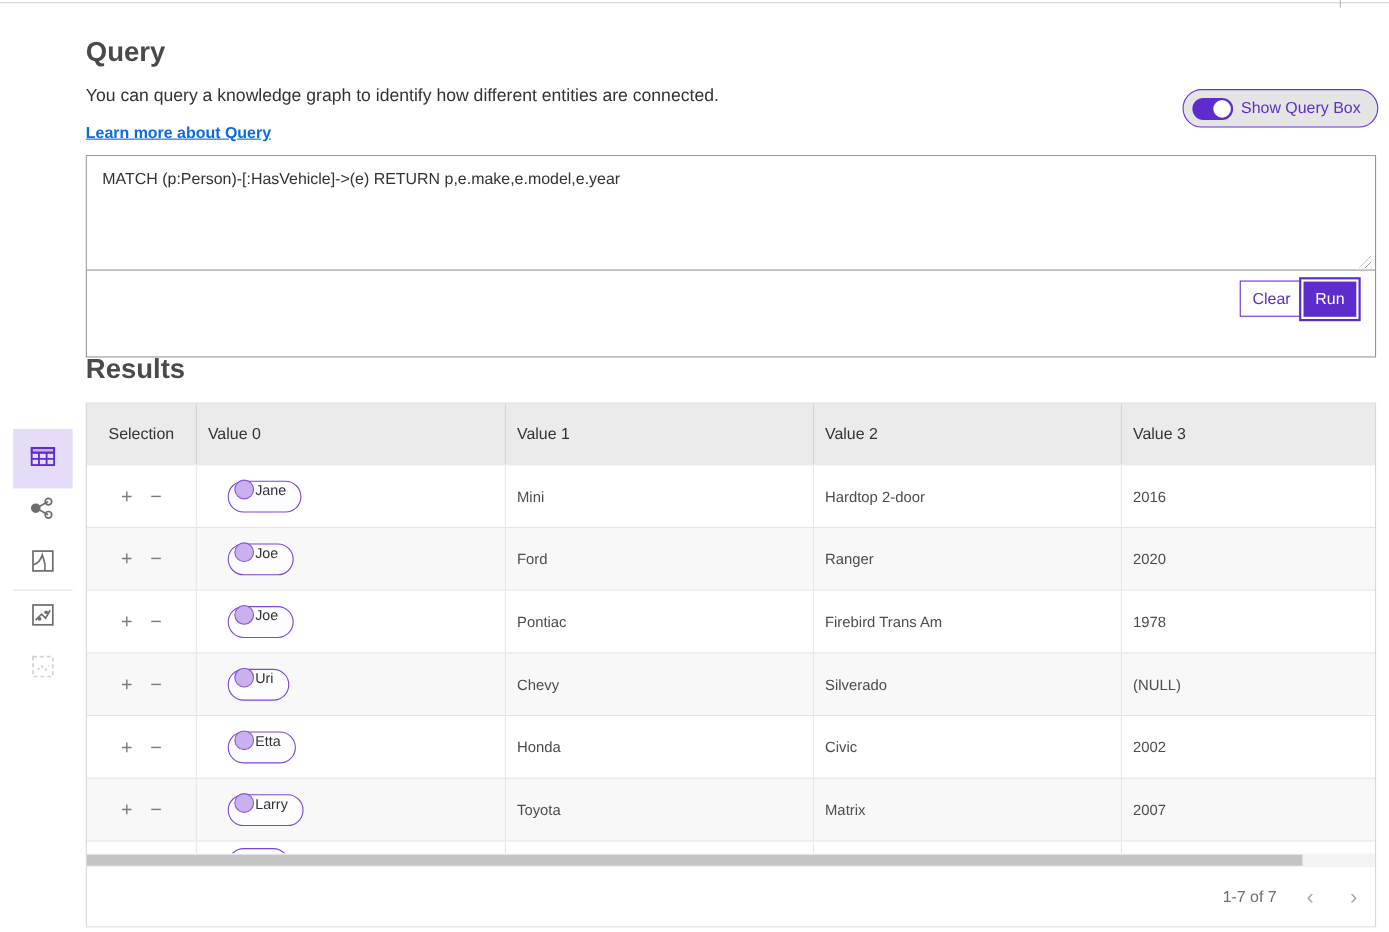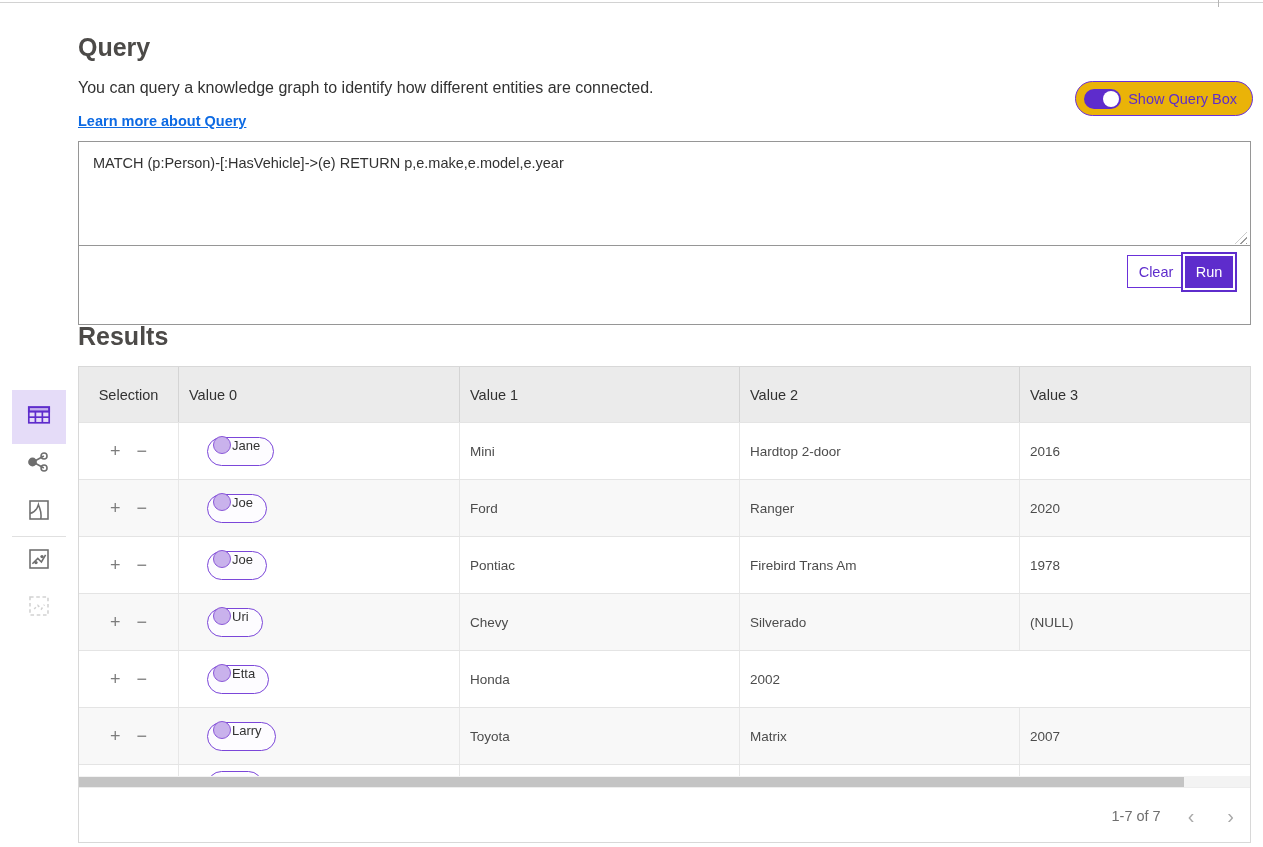--- a/index.html
+++ b/index.html
@@ -19,21 +19,21 @@
   #results-title { top:322px; }
 
   .desc { position:absolute; left:78px; top:79px; font-size:16px; color:#323232; }
   .learn-link { position:absolute; left:78px; top:113px; font-size:14.5px; font-weight:700; color:#0d6ae3; text-decoration:underline; cursor:pointer; }
 
   
   .toggle-pill {
     position:absolute; top:81px; right:10px; height:35px;
     border:1px solid #6a30d9; border-radius:18px;
     display:flex; align-items:center; gap:7px; padding:0 15px 0 8px;
-    background:#eab308; cursor:pointer;
+    background:#e5e5e5; cursor:pointer;
   }
   .switch { position:relative; width:37px; height:20px; border-radius:10px; background:#5e2ccc; }
   .switch .knob { position:absolute; top:2px; right:2px; width:16px; height:16px; border-radius:50%; background:#fff; }
   .toggle-label { color:#5e2ccc; font-size:14.5px; }
 
   
   .query-box { position:absolute; left:78px; top:141px; width:1173px; height:184px; border:1px solid #969696; background:#fff; }
   .query-text {
     display:block; width:100%; height:104px; border:none; outline:none; resize:none;
     border-bottom:1px solid #969696; padding:13px 14px;
@@ -249,20 +249,21 @@
       <button class="sel-btn">+</button>
       <button class="sel-btn">−</button>
     </div>
     <div class="cell">
       <span class="entity-pill">
         <span class="entity-dot"></span>
         <span class="entity-label">Etta</span>
       </span>
     </div>
     <div class="cell">Honda</div>
+    <div class="cell">Civic</div>
     <div class="cell">2002</div>
   </div>
 
   <div class="t-row t-body-row alt">
     <div class="cell">
       <button class="sel-btn">+</button>
       <button class="sel-btn">−</button>
     </div>
     <div class="cell">
       <span class="entity-pill">

